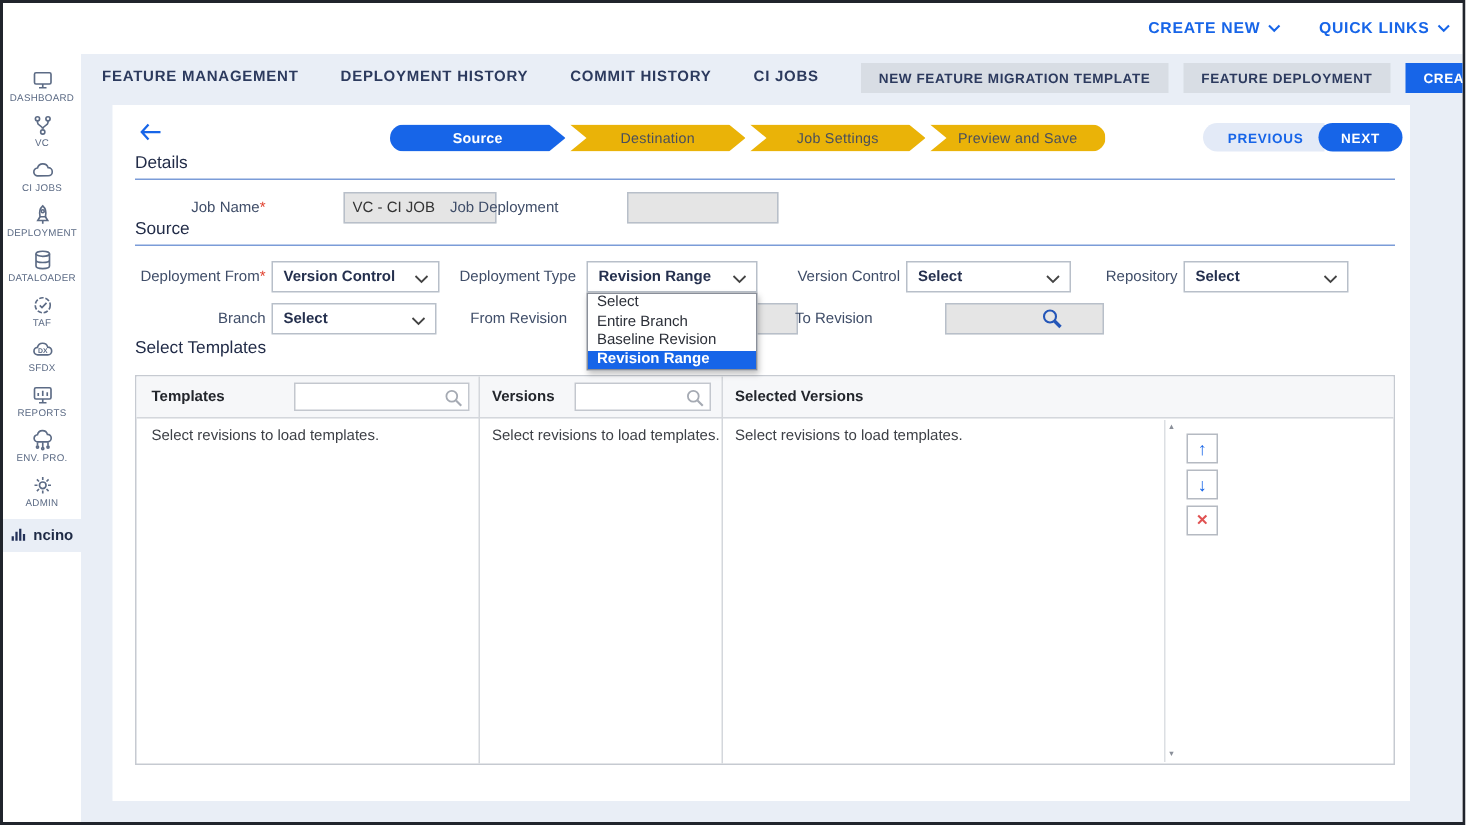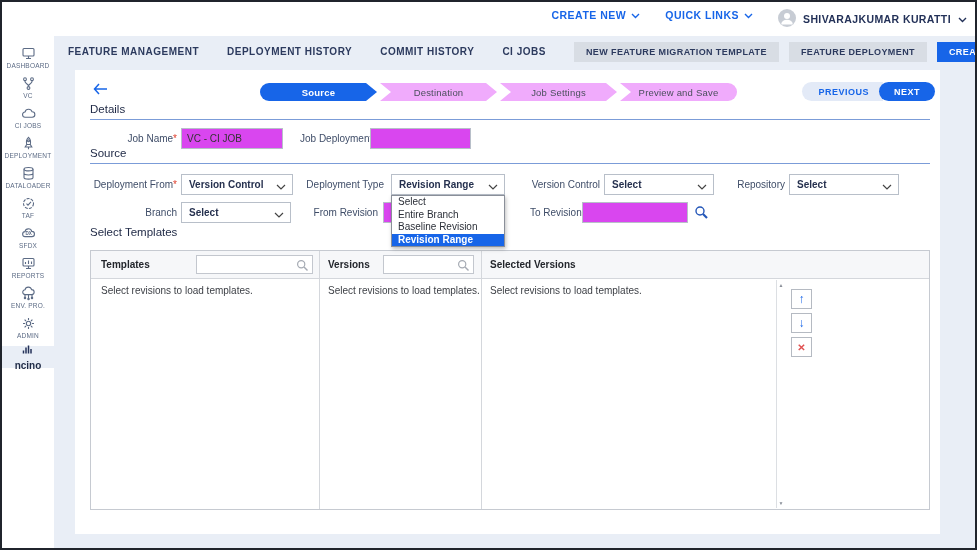--- a/index.html
+++ b/index.html
@@ -13,54 +13,54 @@
   .logo-text b { font-weight: 700; }
   .topbar-right { margin-left: auto; display: flex; align-items: flex-start; gap: 25px; padding-right: 8px; }
   .toplink { display: flex; align-items: center; gap: 5px; font-size: 10.5px; font-weight: 700; color: #1765e8; letter-spacing: .5px; cursor: pointer; }
   .userchip { display: flex; align-items: center; gap: 7px; font-size: 10.5px; font-weight: 700; color: #233158; letter-spacing: .4px; cursor: pointer; }
 
   
   .sidebar { position: absolute; left: 0; top: 34px; width: 52px; bottom: 16px; background: #fff; display: flex; flex-direction: column; align-items: center; padding-top: 6px; z-index: 2; }
   .side-item { width: 100%; height: 30px; display: flex; flex-direction: column; align-items: center; justify-content: center; gap: 1px; cursor: pointer; }
   .side-item .lbl { font-size: 6.5px; letter-spacing: .2px; color: #5c6b85; white-space: nowrap; }
   .side-item svg { display: block; }
-  .side-brand { margin-top: 4px; width: 100%; height: 22px; background: #e9eef6; display: flex; align-items: center; justify-content: center; gap: 3px; cursor: pointer; flex-direction: column; }
+  .side-brand { margin-top: 4px; width: 100%; height: 22px; background: #e9eef6; display: flex; align-items: center; justify-content: center; gap: 3px; cursor: pointer; }
   .side-brand span { font-size: 10px; color: #1e2a45; font-weight: 600; }
 
   
   .workspace { position: absolute; left: 52px; top: 34px; right: 0; bottom: 0; background: #e9eef6; }
   .tabbar { position: absolute; left: 0; top: 0; right: 0; height: 31px; display: flex; align-items: center; padding: 0 22px 0 14px; gap: 28px; }
   .tab { font-size: 10px; font-weight: 700; letter-spacing: .5px; color: #2c3a5e; cursor: pointer; white-space: nowrap; }
   .tab-actions { margin-left: auto; display: flex; gap: 10px; align-items: center; }
   .act-btn { height: 20px; padding: 0 12px; background: #d8dde4; color: #2c3a5e; font-size: 9px; font-weight: 700; letter-spacing: .4px; display: flex; align-items: center; border: none; cursor: pointer; white-space: nowrap; font-family: inherit; }
   .act-btn.primary { background: #1765e8; color: #fff; position: relative; }
   .act-btn.primary::after { content: ""; position: absolute; left: 50%; bottom: -6px; transform: translateX(-50%); border: 6px solid transparent; border-top: 6px solid #1765e8; border-bottom: none; }
 
   
   .card { position: absolute; left: 21px; top: 34px; width: 865px; height: 464px; background: #fff; }
 
   .back-arrow { position: absolute; left: 18px; top: 11px; cursor: pointer; }
 
   .steps { position: absolute; left: 185px; top: 13px; display: flex; gap: 3px; }
-  .step { width: 117px; height: 18px; display: flex; align-items: center; justify-content: center; font-size: 9.5px; letter-spacing: .2px; background: #f0abfc; color: #4a4f5c; cursor: pointer; }
+  .step { width: 117px; height: 18px; display: flex; align-items: center; justify-content: center; font-size: 9.5px; letter-spacing: .2px; background: #eab308; color: #4a4f5c; cursor: pointer; }
   .step.mid  { clip-path: polygon(0 0, calc(100% - 11px) 0, 100% 50%, calc(100% - 11px) 100%, 0 100%, 11px 50%); }
   .step.first{ border-radius: 10px 0 0 10px; clip-path: polygon(0 0, calc(100% - 11px) 0, 100% 50%, calc(100% - 11px) 100%, 0 100%); }
   .step.last { border-radius: 0 10px 10px 0; clip-path: polygon(0 0, 100% 0, 100% 100%, 0 100%, 11px 50%); }
   .step.active { background: #1765e8; color: #fff; font-weight: 700; }
 
   .nav-btns { position: absolute; right: 5px; top: 12px; display: flex; align-items: center; }
   .btn-prev { height: 19px; padding: 0 14px 0 16px; background: #e3eaf7; color: #1765e8; font-size: 9px; font-weight: 700; letter-spacing: .5px; border-radius: 10px 0 0 10px; display: flex; align-items: center; border: none; cursor: pointer; font-family: inherit; }
   .btn-next { height: 19px; padding: 0 15px; background: #1765e8; color: #fff; font-size: 9px; font-weight: 700; letter-spacing: .5px; border-radius: 10px; display: flex; align-items: center; border: none; cursor: pointer; margin-left: -4px; font-family: inherit; }
 
   .sec-h { position: absolute; left: 15px; font-size: 11.5px; color: #222c48; }
   .rule  { position: absolute; left: 15px; right: 10px; height: 1px; background: #7b9cd8; }
 
   .flabel { position: absolute; font-size: 10px; color: #3f4d68; text-align: right; line-height: 21px; white-space: nowrap; }
   .req { color: #e0402e; }
-  .finput { position: absolute; height: 21px; border: 1px solid #b8bfc9; background: #d946ef; font-size: 10px; padding: 0 5px; color: #333; font-family: inherit; }
+  .finput { position: absolute; height: 21px; border: 1px solid #b8bfc9; background: #e5e5e5; font-size: 10px; padding: 0 5px; color: #333; font-family: inherit; margin-left: 48px; }
   .fselect { position: absolute; height: 21px; border: 1px solid #b8bfc9; background: #fff; display: flex; align-items: center; padding: 0 20px 0 7px; font-size: 10px; font-weight: 700; color: #25304e; cursor: pointer; }
   .fselect .chev { position: absolute; right: 6px; top: 7px; }
   .mag { position: absolute; top: 3px; cursor: pointer; }
 
   .dropdown { position: absolute; left: 316px; top: 125px; width: 114px; background: #fff; border: 1px solid #8a8f99; box-shadow: 1px 2px 4px rgba(0,0,0,.25); z-index: 6; }
   .dd-item { height: 12.5px; line-height: 12px; font-size: 10px; padding: 0 6px; color: #2b2f38; cursor: pointer; white-space: nowrap; }
   .dd-item.selected { background: #1765e8; color: #fff; font-weight: 700; }
 
   
   .tmpl { position: absolute; left: 15px; top: 180px; width: 840px; height: 260px; border: 1px solid #c6cad1; background: #fff; }
@@ -87,33 +87,20 @@
       <div class="toplink">
         <span>CREATE NEW</span>
         <span><svg width="9" height="6" viewBox="0 0 9 6">
               <polyline points="1,1 4.5,4.5 8,1" fill="none" stroke="#1765e8" stroke-width="1.4"></polyline>
             </svg></span>
       </div>
       <div class="toplink">
         <span>QUICK LINKS</span>
         <span><svg width="9" height="6" viewBox="0 0 9 6">
               <polyline points="1,1 4.5,4.5 8,1" fill="none" stroke="#1765e8" stroke-width="1.4"></polyline>
-            </svg></span>
-      </div>
-      <div class="userchip">
-        <span>
-          <svg width="18" height="18" viewBox="0 0 18 18">
-              <circle cx="9" cy="9" r="9" fill="#c7ccd4"></circle>
-              <circle cx="9" cy="7" r="3" fill="#fff"></circle>
-              <path d="M3.2 15.5a5.8 4.8 0 0 1 11.6 0z" fill="#fff"></path>
-            </svg>
-        </span>
-        <span>SHIVARAJKUMAR KURATTI</span>
-        <span><svg width="9" height="6" viewBox="0 0 9 6">
-              <polyline points="1,1 4.5,4.5 8,1" fill="none" stroke="#233158" stroke-width="1.4"></polyline>
             </svg></span>
       </div>
     </div>
   </header>
 
   <aside class="sidebar">
     <div class="side-item">
       <span>
           <svg width="15" height="15" viewBox="0 0 15 15" fill="none" stroke="#5c6b85" stroke-width="1.1">
             <rect x="2" y="2.5" width="11" height="7.5" rx="1"></rect>

